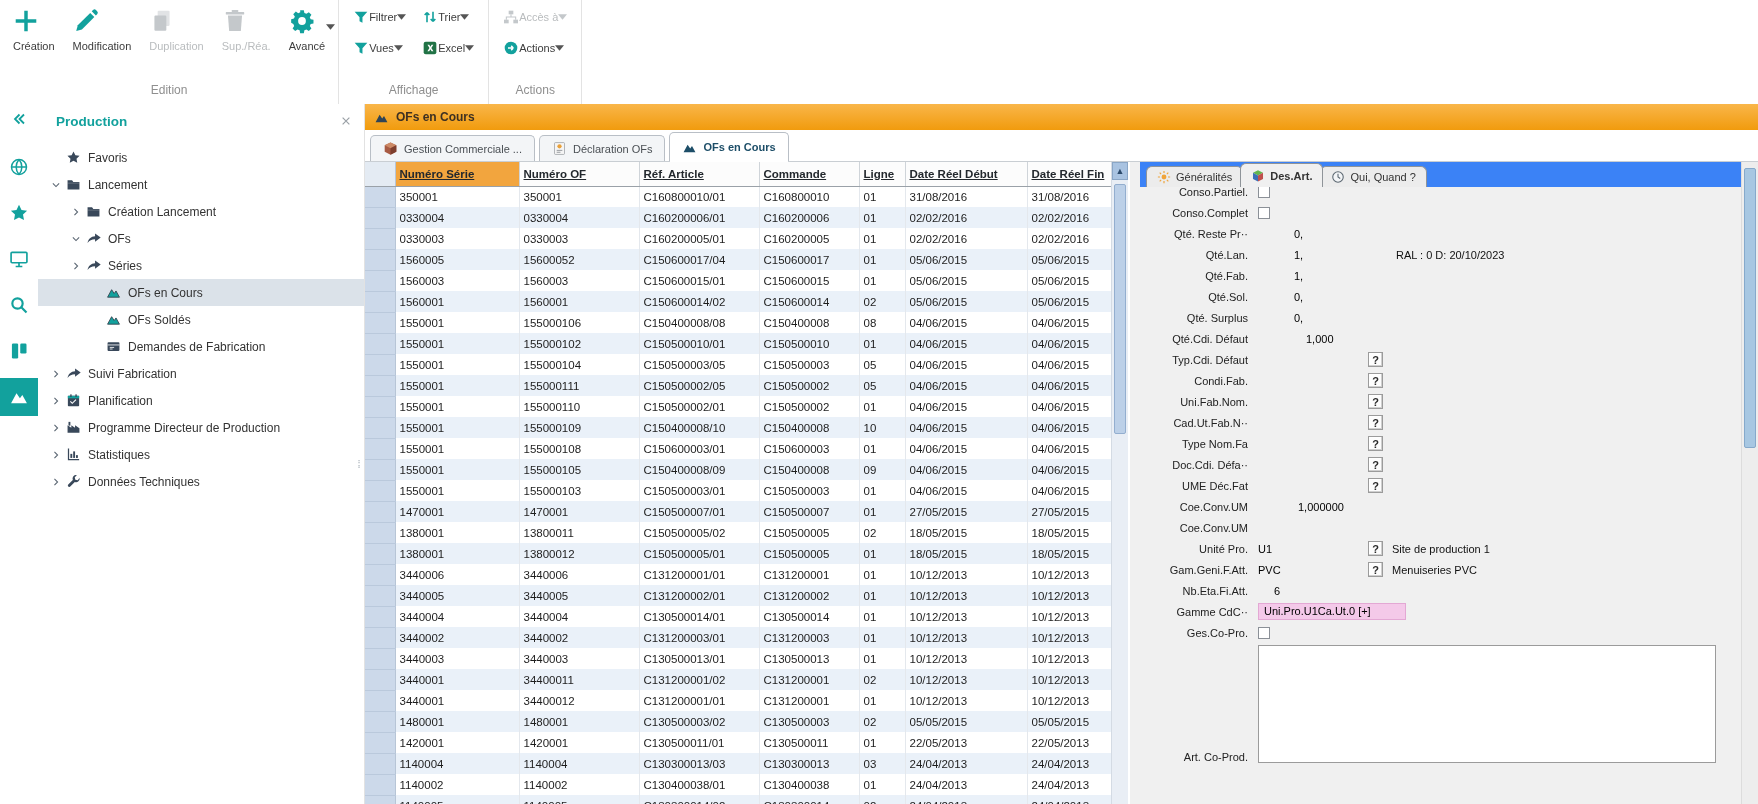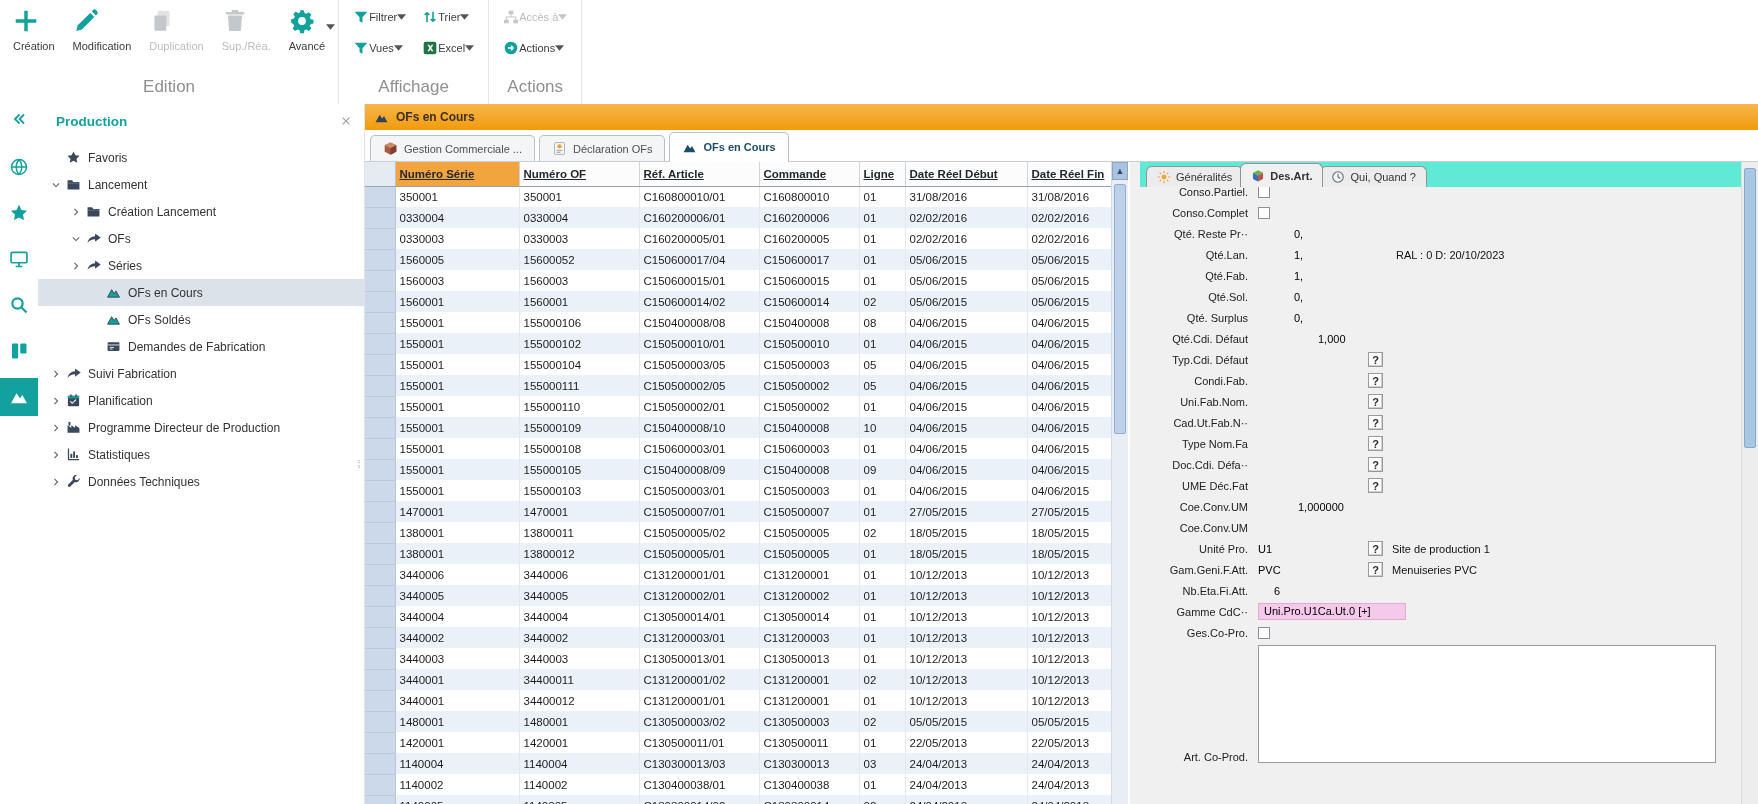--- a/index.html
+++ b/index.html
@@ -11,21 +11,21 @@
 .icon{display:inline-flex;align-items:center;justify-content:center;line-height:0}
 .icon svg{width:100%;height:100%}
 .i26{width:26px;height:26px}.i20{width:20px;height:20px}.i16{width:16px;height:16px}
 .i15{width:15px;height:15px}.i14{width:14px;height:14px}.i12{width:12px;height:12px}
 .caret{width:9px;height:6px;color:#555}
 
 
 .ribbon{position:absolute;left:0;top:0;width:100%;height:104px;background:#fff;display:flex;align-items:stretch}
 .rgroup{display:flex;flex-direction:column;border-right:1px solid #e3e3e3;padding:0 4px}
 .ritems{flex:1;display:flex;align-items:flex-start;padding-top:2px}
-.rlabel{text-align:center;color:#8f8f8f;padding:2px 10px 7px;font-size:17px}
+.rlabel{text-align:center;color:#8f8f8f;padding:2px 10px 7px;font-size:12px}
 .rbig{position:relative;display:flex;flex-direction:column;gap:6px;padding:6px 9px 2px;color:var(--accent-teal,#12a19d);cursor:pointer}
 .rbig .blabel{color:#3c3c3c;white-space:nowrap}
 .rbig.off{color:#c4c8cb;cursor:default}
 .rbig.off .blabel{color:#b9bcbe}
 .rbig .big-caret{position:absolute;right:-1px;top:22px;color:#555}
 .rcols{display:flex;gap:16px;padding:5px 10px}
 .rcol{display:flex;flex-direction:column;gap:11px}
 .rsmall{display:flex;align-items:center;gap:0;color:var(--accent-teal,#12a19d);cursor:pointer;white-space:nowrap;height:20px}
 .rsmall .slabel{color:#3c3c3c}
 .rsmall.off{color:#c4c8cb;cursor:default}
@@ -75,33 +75,33 @@
 .oftable th.gutter-h{background:#e4ebf3;border-right:1px solid #b7c5d6}
 .oftable td{height:21px;border-right:1px solid #e4e8ed;padding:0 4px;white-space:nowrap;overflow:hidden;color:#1d1d1d}
 .oftable td.gutter{background:#ccd9ea;border-bottom:1px solid #bac9dc;border-right:1px solid #b7c5d6}
 .oftable tbody tr:nth-child(even) td:not(.gutter){background:var(--row-alt,#eaf1f9)}
 .vscroll{position:absolute;left:746px;top:0;width:17px;bottom:0;background:#e9eef5;border-left:1px solid #d4dbe4}
 .vs-btn{height:18px;background:#a9c3e1;color:#2c4a6b;font-size:9px;display:flex;align-items:center;justify-content:center;border:1px solid #8aa6c6;cursor:pointer}
 .vs-thumb{position:absolute;left:2px;right:2px;top:22px;height:250px;background:#bcd0e8;border:1px solid #93aecf;border-radius:2px;cursor:grab}
 
 
 .detail{position:absolute;left:765px;right:17px;top:0;bottom:0;background:#f0f0f0;padding-left:10px;overflow:hidden}
-.dtabs{display:flex;align-items:flex-end;height:25px;padding-left:6px;position:relative;z-index:2;background:#5eead4}
+.dtabs{display:flex;align-items:flex-end;height:25px;padding-left:6px;position:relative;z-index:2;background:#3b82f6}
 .dtab{display:flex;align-items:center;gap:5px;height:21px;padding:0 10px;border:1px solid #8f9499;border-bottom:none;border-radius:6px 6px 0 0;background:#ececec;color:#333;cursor:pointer;margin-right:-3px;white-space:nowrap}
 .dtab.active{background:#f0f0f0;font-weight:bold;height:24px;z-index:3;position:relative}
 .fields{position:relative;z-index:1;margin-top:-6px}
 .frow{display:flex;align-items:center;height:21px}
 .frow.kind-textarea{height:auto;align-items:flex-end}
 .frow.kind-textarea .flabel{padding-top:4px}
 .flabel{width:118px;text-align:right;padding-right:10px;color:#222;white-space:nowrap;overflow:hidden;flex:none}
 .fctl{position:relative;flex:1;height:100%;display:flex;align-items:center}
 .cbox{width:12px;height:12px;background:#fff;border:1px solid #8b9097;display:inline-block;cursor:pointer}
 .fval{color:#000;white-space:nowrap}
 .v-qty{margin-left:36px}
-.v-qty2{margin-left:60px}
+.v-qty2{margin-left:48px}
 .v-coe{margin-left:40px}
 .v-num{margin-left:16px}
 .fval.v-highlight{background:var(--highlight-pink,#f4c9e9);border:1px solid #e3a8d4;padding:1px 8px 2px 5px;min-width:148px;cursor:text}
 .qbtn{position:absolute;left:110px;top:3px;width:15px;height:15px;background:#fdfdfd;border:1px solid #9b9b9b;box-shadow:inset -1px -1px 0 #cfcfcf,inset 1px 1px 0 #fff;font-weight:bold;font-size:11px;display:flex;align-items:center;justify-content:center;cursor:pointer}
 .fextra{position:absolute;left:134px;white-space:nowrap;color:#111}
 .kind-qty .fextra{left:138px}
 .tarea{width:458px;height:118px;background:#fff;border:1px solid #9b9b9b;margin-top:2px;cursor:text}
 .pscroll{position:absolute;right:0;top:0;width:17px;bottom:0;background:#ededed;border-left:1px solid #dcdcdc}
 .ps-thumb{position:absolute;left:2px;right:2px;top:6px;height:280px;background:#a7c7e2;border:1px solid #85a9cb;border-radius:2px;cursor:grab}
 </style>

